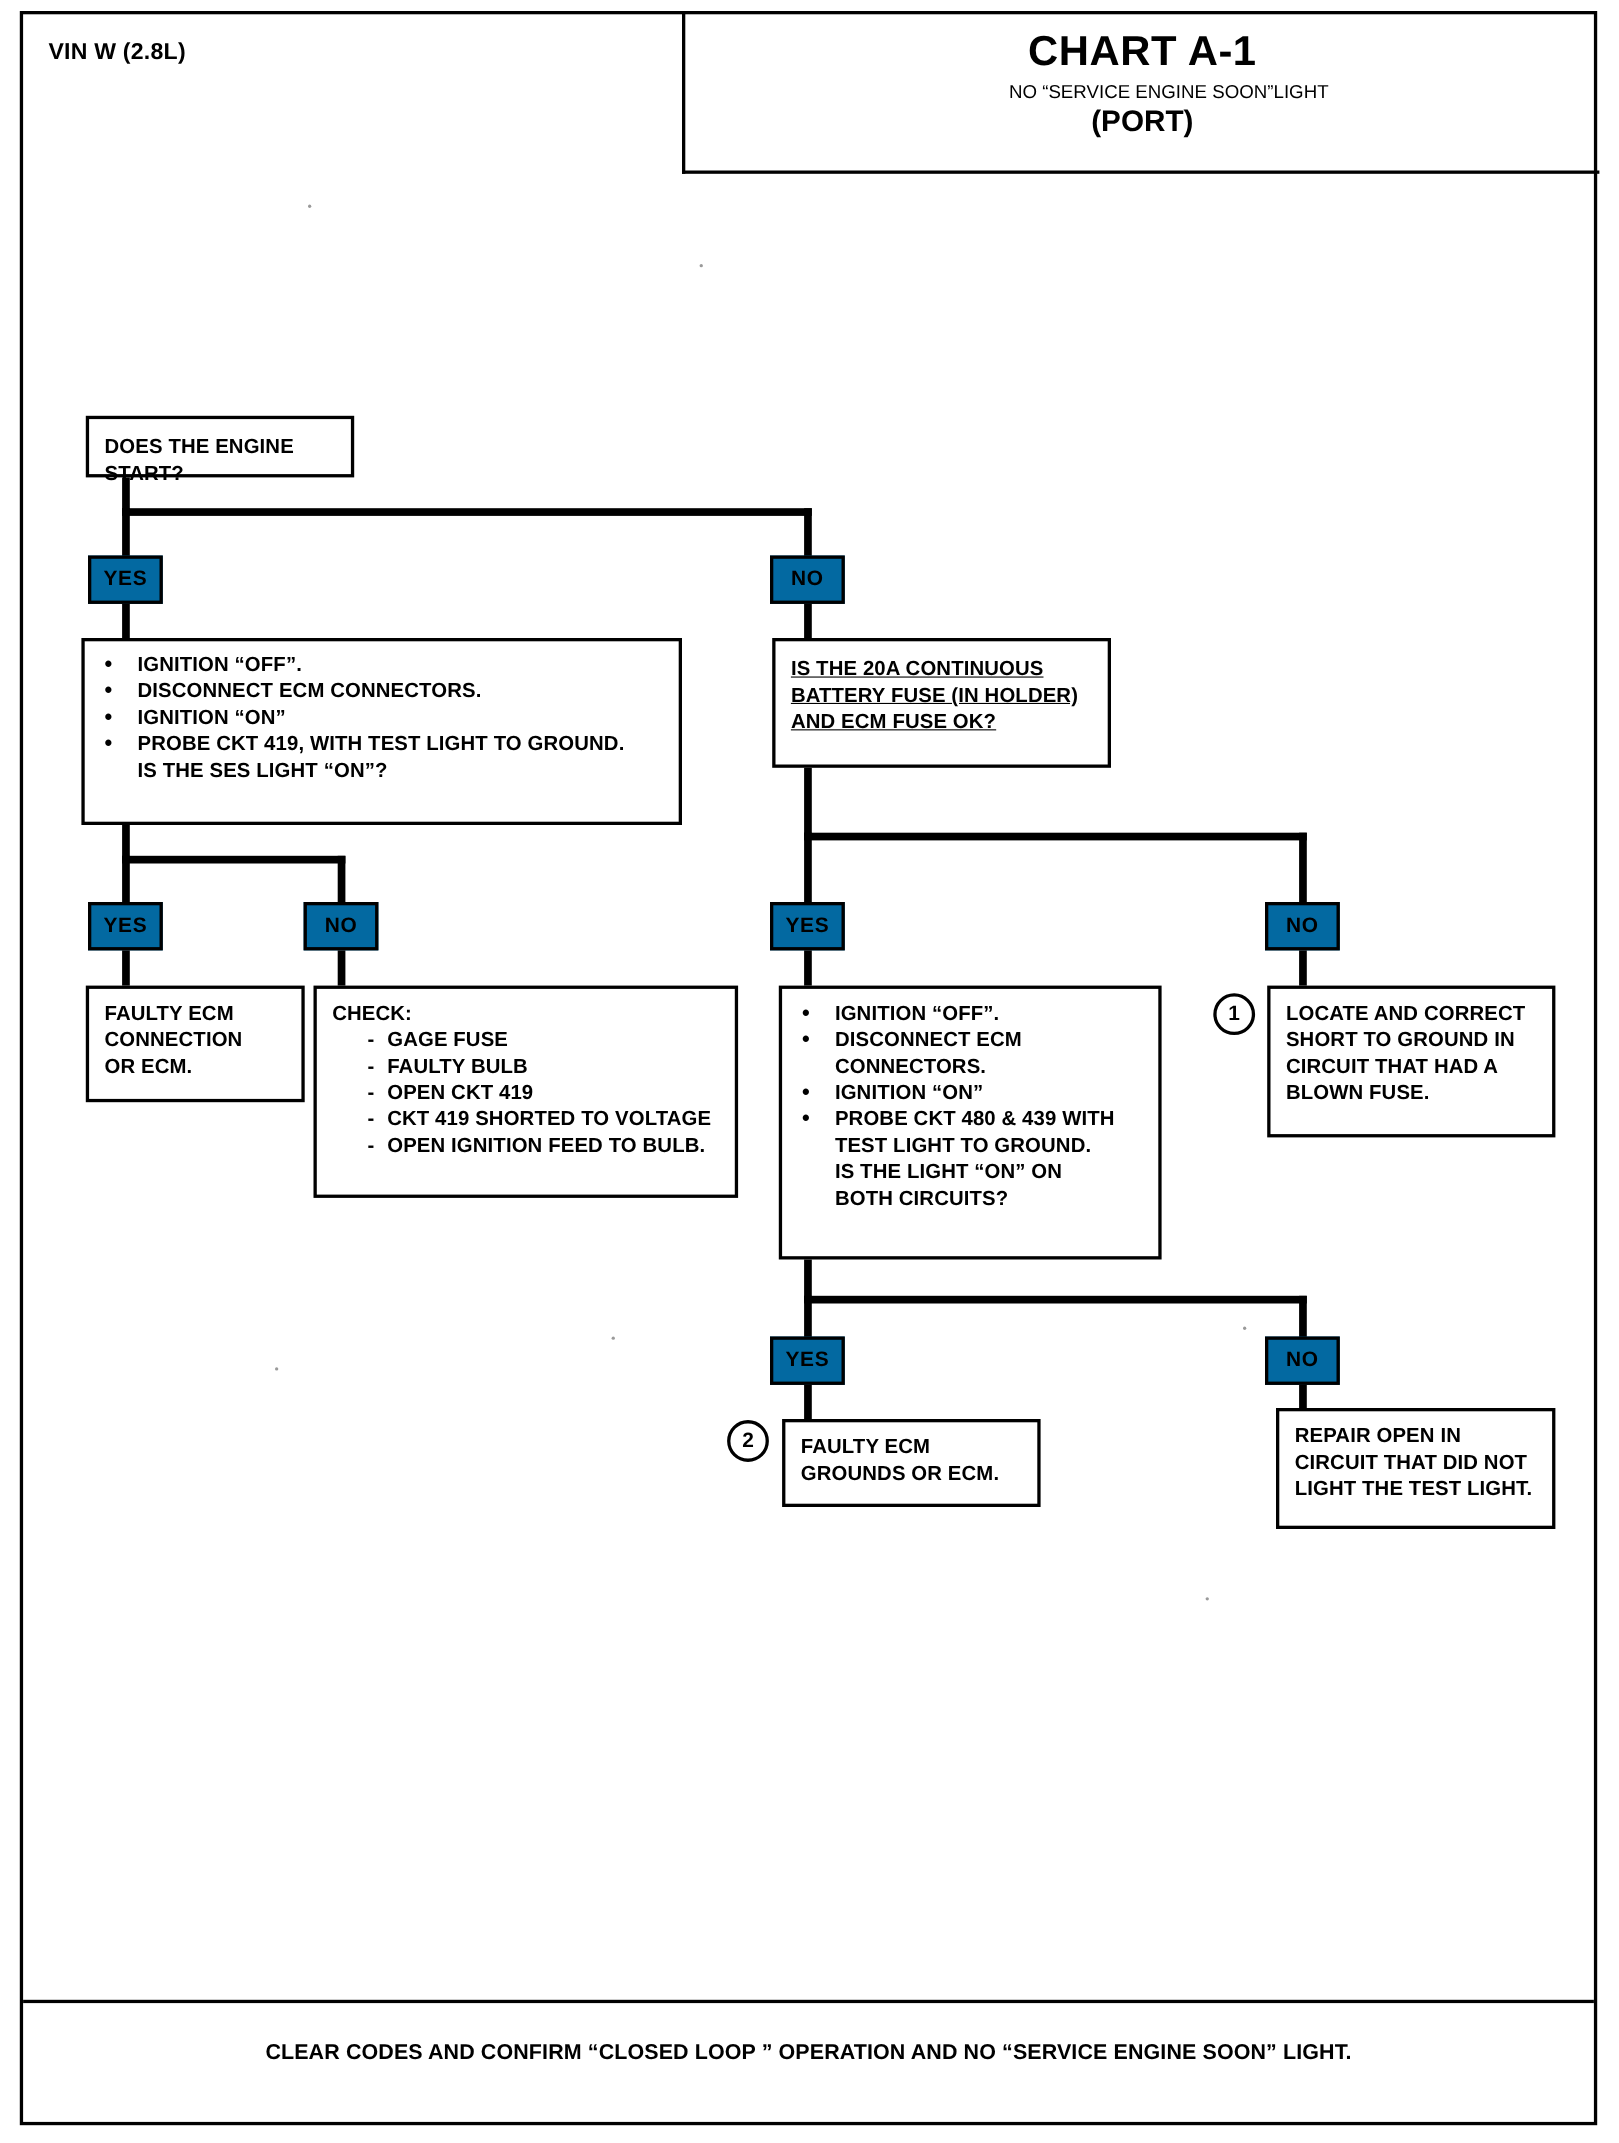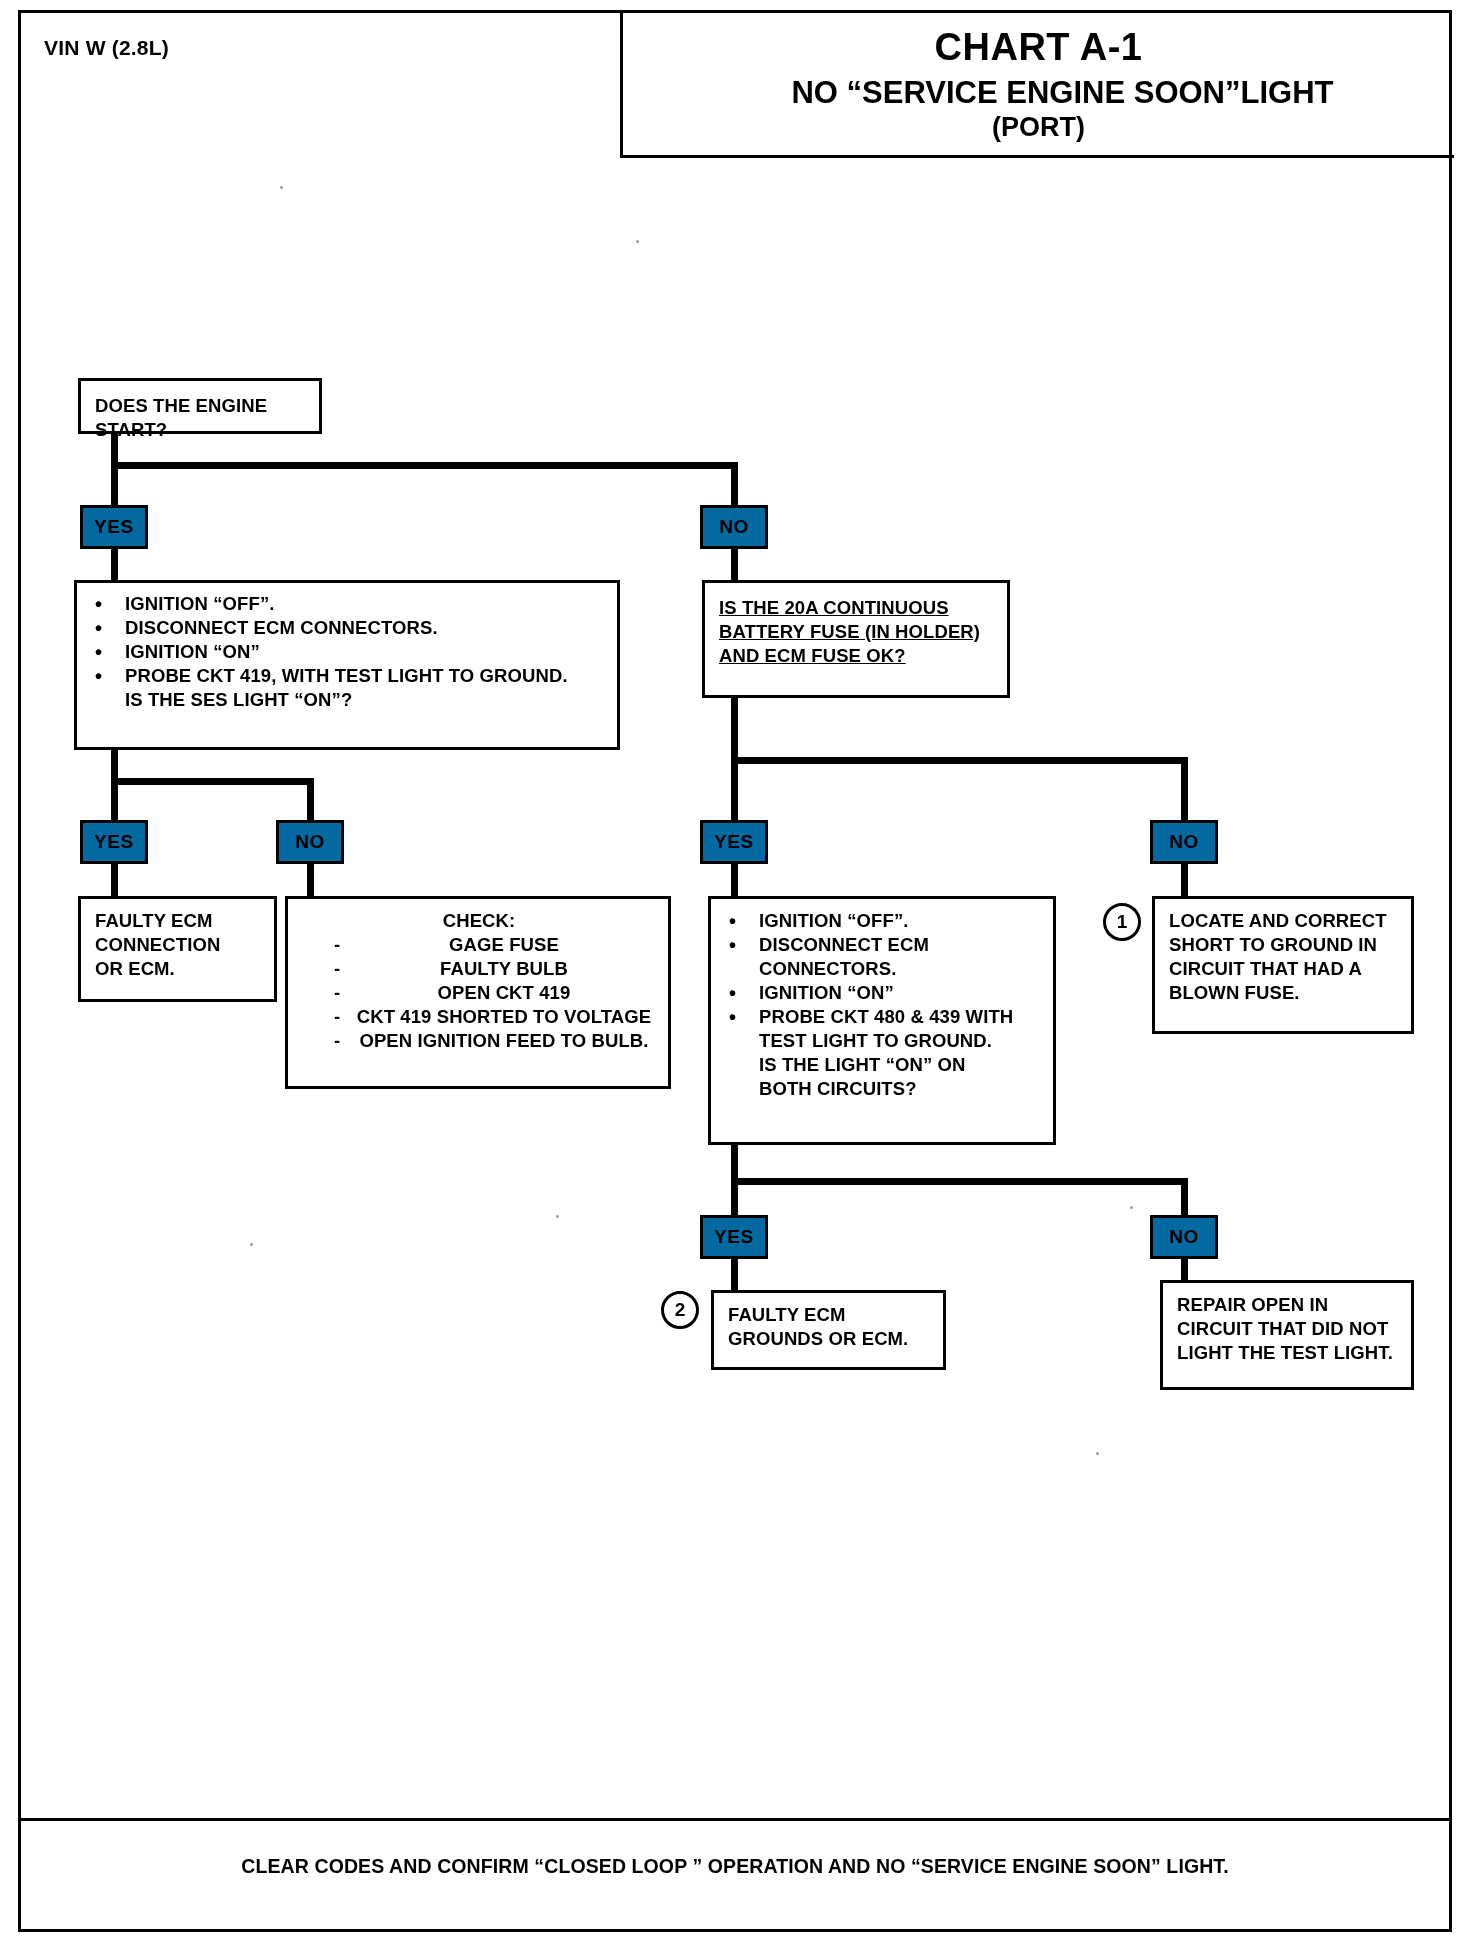--- a/index.html
+++ b/index.html
@@ -50,22 +50,22 @@
   #title-inner {
     padding-top: 14px;
   }
   .chart-no {
     font-size: 38px;
     font-weight: bold;
     letter-spacing: 0.5px;
     line-height: 1.15;
   }
   .chart-title {
-    font-size: 31px;
-    font-weight: bold;
+    font-size: 17px;
+    font-weight: normal;
     line-height: 1.2;
     margin-top: 4px;
     padding-left: 48px;
   }
   .chart-sub {
     font-size: 27px;
     font-weight: bold;
     line-height: 1.2;
   }
   
@@ -259,21 +259,21 @@
   <div class="line-v" style="left:307px; top:864px; height:34px;"></div>
 
   <div class="box" style="left:78px; top:896px; width:199px; height:106px;">
     <div class="inner" style="padding-top:10px;">
       <div>FAULTY ECM</div>
       <div>CONNECTION</div>
       <div>OR ECM.</div>
     </div>
   </div>
 
-  <div class="box" style="left:285px; top:896px; width:386px; height:193px;text-align:center;">
+  <div class="box" style="left:285px; top:896px; width:386px; height:193px;">
     <div class="inner" style="padding-top:10px;">
       <div>CHECK:</div>
       <ul class="dlist">
         <li>GAGE FUSE</li>
         <li>FAULTY BULB</li>
         <li>OPEN CKT 419</li>
         <li>CKT 419 SHORTED TO VOLTAGE</li>
         <li>OPEN IGNITION FEED TO BULB.</li>
       </ul>
     </div>

